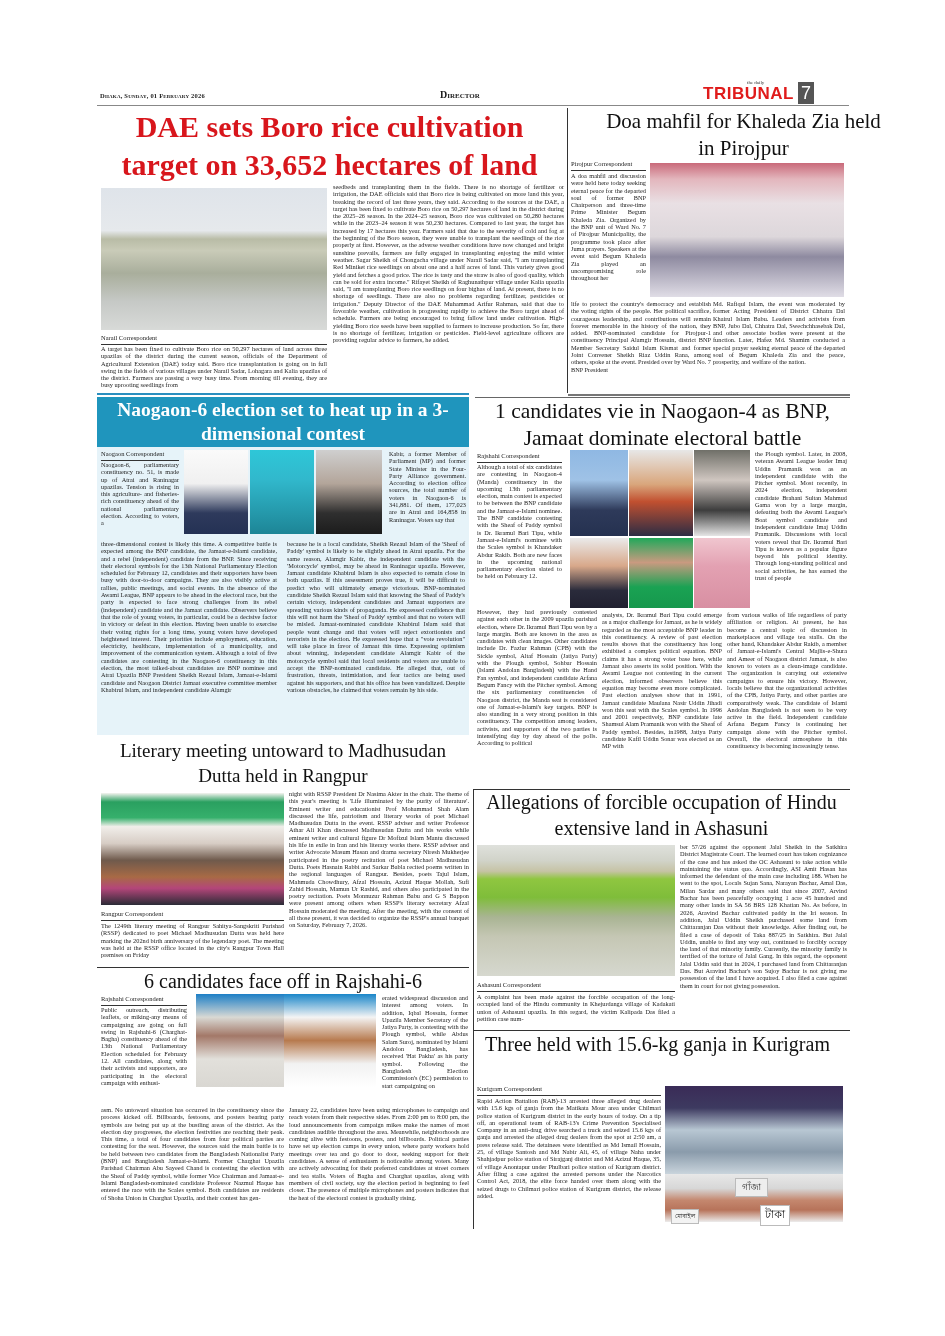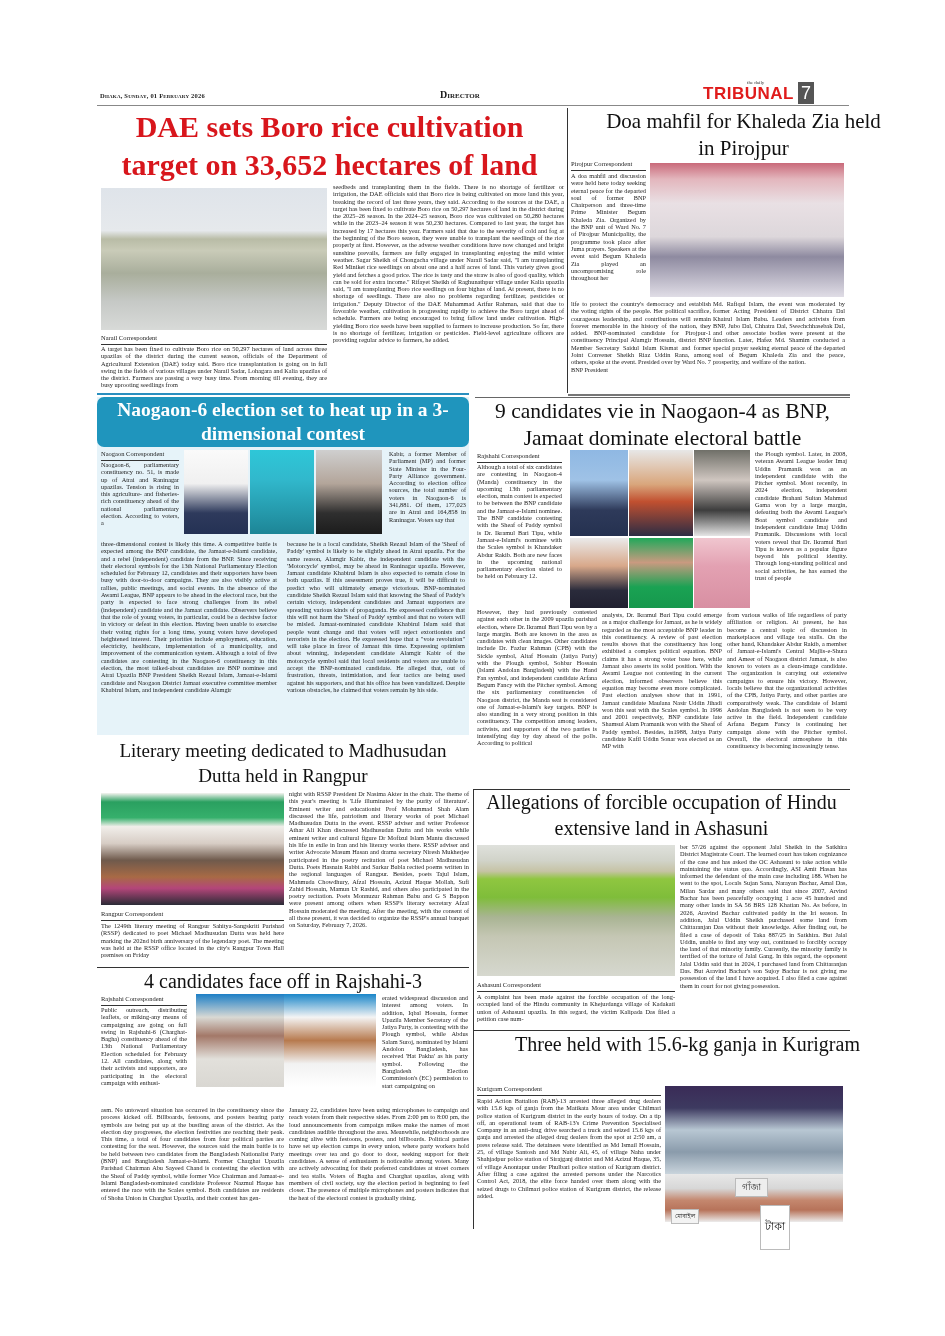--- a/index.html
+++ b/index.html
@@ -35,21 +35,21 @@
   #doa-byline { left: 571px; top: 160px; width: 75px; }
   #doa-text1 { left: 571px; top: 172px; width: 75px; }
   #doa-photo { left: 650px; top: 163px; width: 194px; height: 134px;
     background: linear-gradient(180deg,#c96a7a 0%,#e3b6bd 12%,#e9e0e4 30%,#ddd7db 55%,#8e8aa0 70%,#e0dde6 100%); }
   #doa-text2 { left: 571px; top: 300px; width: 140px; }
   #doa-text3 { left: 713px; top: 300px; width: 132px; }
   #doa-bar { left: 568px; top: 394px; width: 282px; height: 2px; background: #777; }
 
   
   #n6-box { left: 97px; top: 397px; width: 372px; height: 338px; background: #e6f3f9; }
-  #n6-title { left: 97px; top: 397px; width: 372px; height: 50px; background: #1f95bd; color: #fff; text-align: center; font-weight: bold; font-size: 19.5px; line-height: 24px; padding-top: 1px; border-radius: 7px; }
+  #n6-title { left: 97px; top: 397px; width: 372px; height: 50px; background: #1f95bd; color: #fff; text-align: center; font-weight: bold; font-size: 19.5px; line-height: 24px; padding-top: 1px; }
   #n6-byline { left: 101px; top: 450px; width: 78px; }
   #n6-text1 { left: 101px; top: 461px; width: 78px; }
   #n6-photo1 { left: 184px; top: 450px; width: 64px; height: 84px; background: linear-gradient(180deg,#fafafa 0%,#f0f0f0 40%,#2e3a5c 75%,#243154 100%); }
   #n6-photo2 { left: 250px; top: 450px; width: 64px; height: 84px; background: linear-gradient(180deg,#2ec7d8 0%,#31b8cc 35%,#1d8596 100%); }
   #n6-photo3 { left: 316px; top: 450px; width: 66px; height: 84px; background: linear-gradient(180deg,#cfcfcf 0%,#b3a59a 40%,#2f2f2f 75%,#1c1c1c 100%); }
   #n6-text2 { left: 389px; top: 450px; width: 77px; }
   #n6-text3 { left: 101px; top: 540px; width: 176px; }
   #n6-text4 { left: 287px; top: 540px; width: 178px; }
 
   
@@ -93,28 +93,28 @@
   #r6-title { left: 97px; top: 969px; width: 372px; font-size: 20px; line-height: 24px; }
   #r6-byline { left: 101px; top: 995px; width: 86px; }
   #r6-text1 { left: 101px; top: 1006px; width: 86px; }
   #r6-p1 { left: 196px; top: 994px; width: 88px; height: 93px; background: linear-gradient(180deg,#1d7fc6 0%,#d9d9d4 25%,#a37868 45%,#e2e0db 70%,#d9d7d2 100%); }
   #r6-p2 { left: 284px; top: 994px; width: 92px; height: 93px; background: linear-gradient(180deg,#1a86c9 0%,#f4f4f4 25%,#b77a4e 50%,#f2f2f2 75%,#ffffff 100%); }
   #r6-text2 { left: 382px; top: 994px; width: 86px; }
   #r6-text3 { left: 101px; top: 1106px; width: 183px; }
   #r6-text4 { left: 289px; top: 1106px; width: 180px; }
 
   
-  #g-title { left: 499px; top: 1031px; width: 377px; font-size: 20px; line-height: 27px; }
+  #g-title { left: 469px; top: 1031px; width: 377px; font-size: 20px; line-height: 27px; }
   #g-byline { left: 477px; top: 1085px; width: 184px; }
   #g-text1 { left: 477px; top: 1097px; width: 184px; }
   #g-photo1 { left: 665px; top: 1086px; width: 178px; height: 88px; background: linear-gradient(180deg,#3a2b57 0%,#3d3a60 25%,#b8c7d3 50%,#8a9bab 75%,#c9d4dc 100%); }
   #g-photo2 { left: 665px; top: 1174px; width: 178px; height: 48px; background: linear-gradient(180deg,#e8e8e8 0%,#d7d7d7 30%,#c4876e 55%,#b7735a 75%,#ececec 100%); }
   #g-label1 { left: 735px; top: 1178px; font-size: 9px; color: #222; background: #eee; padding: 1px 6px; border: 1px solid #bbb; }
   #g-label2 { left: 671px; top: 1209px; font-size: 6px; color: #222; background: #f3f3f3; padding: 1px 3px; border: 1px solid #bbb; }
-  #g-label3 { left: 760px; top: 1205px; font-size: 11px; color: #111; background: #fff; padding: 12px 4px; border: 1px solid #bbb; }
+  #g-label3 { left: 760px; top: 1205px; font-size: 11px; color: #111; background: #fff; padding: 0 4px; border: 1px solid #bbb; }
 </style>
 </head>
 <body>
 
 <div id="dateline" class="abs">Dhaka, Sunday, 01 February 2026</div>
 <div id="section" class="abs">Director</div>
 <div id="brand" class="abs">
   <span class="tdaily">the daily</span>
   <span class="tname">TRIBUNAL</span>
   <span class="pgno">7</span>
@@ -142,51 +142,51 @@
 <div id="n6-byline" class="abs byline">Naogaon Correspondent</div>
 <p id="n6-text1" class="abs txt">Naogaon-6, parliamentary constituency no. 51, is made up of Atrai and Raninagar upazilas. Tension is rising in this agriculture- and fisheries- rich constituency ahead of the national parliamentary election. According to voters, a</p>
 <div id="n6-photo1" class="abs photo"></div>
 <div id="n6-photo2" class="abs photo"></div>
 <div id="n6-photo3" class="abs photo"></div>
 <p id="n6-text2" class="abs txt">Kabir, a former Member of Parliament (MP) and former State Minister in the Four-Party Alliance government. According to election office sources, the total number of voters in Naogaon-6 is 341,881. Of them, 177,023 are in Atrai and 164,858 in Raninagar. Voters say that</p>
 <p id="n6-text3" class="abs txt">three-dimensional contest is likely this time. A competitive battle is expected among the BNP candidate, the Jamaat-e-Islami candidate, and a rebel (independent) candidate from the BNP. Since receiving their electoral symbols for the 13th National Parliamentary Election scheduled for February 12, candidates and their supporters have been busy with door-to-door campaigns. They are also visibly active at rallies, public meetings, and social events. In the absence of the Awami League, BNP appears to be ahead in the electoral race, but the party is expected to face strong challenges from its rebel (independent) candidate and the Jamaat candidate. Observers believe that the role of young voters, in particular, could be a decisive factor in victory or defeat in this election. Having been unable to exercise their voting rights for a long time, young voters have developed heightened interest. Their priorities include employment, education, electricity, healthcare, implementation of a municipality, and improvement of the communication system. Although a total of five candidates are contesting in the Naogaon-6 constituency in this election, the most talked-about candidates are BNP nominee and Atrai Upazila BNP President Sheikh Rezaul Islam, Jamaat-e-Islami candidate and Naogaon District Jamaat executive committee member Khabirul Islam, and independent candidate Alamgir</p>
 <p id="n6-text4" class="abs txt">because he is a local candidate, Sheikh Rezaul Islam of the 'Sheaf of Paddy' symbol is likely to be slightly ahead in Atrai upazila. For the same reason, Alamgir Kabir, the independent candidate with the 'Motorcycle' symbol, may be ahead in Raninagar upazila. However, Jamaat candidate Khabirul Islam is also expected to remain close in both upazilas. If this assessment proves true, it will be difficult to predict who will ultimately emerge victorious. BNP-nominated candidate Sheikh Rezaul Islam said that knowing the Sheaf of Paddy's certain victory, independent candidates and Jamaat supporters are spreading various kinds of propaganda. He expressed confidence that this will not harm the 'Sheaf of Paddy' symbol and that no voters will be misled. Jamaat-nominated candidate Khabirul Islam said that people want change and that voters will reject extortionists and terrorists in the election. He expressed hope that a "vote revolution" will take place in favor of Jamaat this time. Expressing optimism about winning, independent candidate Alamgir Kabir of the motorcycle symbol said that local residents and voters are unable to accept the BNP-nominated candidate. He alleged that, out of frustration, threats, intimidation, and fear tactics are being used against his supporters, and that his office has been vandalized. Despite various obstacles, he claimed that voters remain by his side.</p>
 
 <div id="n4-rule" class="abs"></div>
-<h2 id="n4-title" class="abs head-black">9 candidates vie in Naogaon-4 as BNP, Jamaat dominate electoral battle</h2>
+<h2 id="n4-title" class="abs head-black">1 candidates vie in Naogaon-4 as BNP, Jamaat dominate electoral battle</h2>
 <div id="n4-byline" class="abs byline">Rajshahi Correspondent</div>
 <p id="n4-text1" class="abs txt">Although a total of six candidates are contesting in Naogaon-4 (Manda) constituency in the upcoming 13th parliamentary election, main contest is expected to be between the BNP candidate and the Jamaat-e-Islami nominee. The BNP candidate contesting with the Sheaf of Paddy symbol is Dr. Ikramul Bari Tipu, while Jamaat-e-Islami's nominee with the Scales symbol is Khandaker Abdur Rakib. Both are new faces in the upcoming national parliamentary election slated to be held on February 12.</p>
 <div id="n4-p1" class="n4p photo"></div>
 <div id="n4-p2" class="n4p photo"></div>
 <div id="n4-p3" class="n4p photo"></div>
 <div id="n4-p4" class="n4p photo"></div>
 <div id="n4-p5" class="n4p photo"></div>
 <div id="n4-p6" class="n4p photo"></div>
 <p id="n4-text2" class="abs txt">the Plough symbol. Later, in 2008, veteran Awami League leader Imaj Uddin Pramanik won as an independent candidate with the Pitcher symbol. Most recently, in 2024 election, independent candidate Brahani Sultan Mahmud Gama won by a large margin, defeating both the Awami League's Boat symbol candidate and independent candidate Imaj Uddin Pramanik. Discussions with local voters reveal that Dr. Ikramul Bari Tipu is known as a popular figure beyond his political identity. Through long-standing political and social activities, he has earned the trust of people</p>
 <p id="n4-text3" class="abs txt">However, they had previously contested against each other in the 2009 upazila parishad election, where Dr. Ikramul Bari Tipu won by a large margin. Both are known in the area as candidates with clean images. Other candidates include Dr. Fazlur Rahman (CPB) with the Sickle symbol, Altaf Hossain (Jatiya Party) with the Plough symbol, Sohbar Hossain (Islami Andolan Bangladesh) with the Hand Fan symbol, and independent candidate Arfana Begum Fancy with the Pitcher symbol. Among the six parliamentary constituencies of Naogaon district, the Manda seat is considered one of Jamaat-e-Islami's key targets. BNP is also standing in a very strong position in this constituency. The competition among leaders, activists, and supporters of the two parties is intensifying day by day ahead of the polls. According to political</p>
 <p id="n4-text4" class="abs txt">analysts, Dr. Ikramul Bari Tipu could emerge as a major challenge for Jamaat, as he is widely regarded as the most acceptable BNP leader in this constituency. A review of past election results shows that the constituency has long exhibited a complex political equation. BNP claims it has a strong voter base here, while Jamaat also asserts its solid position. With the Awami League not contesting in the current election, informed observers believe this equation may become even more complicated. Past election analyses show that in 1991, Jamaat candidate Maulana Nasir Uddin Jihadi won this seat with the Scales symbol. In 1996 and 2001 respectively, BNP candidate late Shamsul Alam Pramanik won with the Sheaf of Paddy symbol. Besides, in1988, Jatiya Party candidate Kafil Uddin Sonar was elected as an MP with</p>
 <p id="n4-text5" class="abs txt" style="top:611px">from various walks of life regardless of party affiliation or religion. At present, he has become a central topic of discussion in marketplaces and village tea stalls. On the other hand, Khandaker Abdur Rakib, a member of Jamaat-e-Islami's Central Majlis-e-Shura and Ameer of Naogaon district Jamaat, is also known to voters as a clean-image candidate. The organization is carrying out extensive campaigns to ensure his victory. However, locals believe that the organizational activities of the CPB, Jatiya Party, and other parties are comparatively weak. The candidate of Islami Andolan Bangladesh is not seen to be very active in the field. Independent candidate Arfana Begum Fancy is continuing her campaign alone with the Pitcher symbol. Overall, the electoral atmosphere in this constituency is becoming increasingly tense.</p>
 
-<h2 id="lit-title" class="abs head-black">Literary meeting dedicated to Madhusudan Dutta held in Rangpur</h2>
+<h2 id="lit-title" class="abs head-black">Literary meeting untoward to Madhusudan Dutta held in Rangpur</h2>
 <div id="lit-photo" class="abs photo"></div>
 <div id="lit-byline" class="abs byline">Rangpur Correspondent</div>
 <p id="lit-text1" class="abs txt">The 1249th literary meeting of Rangpur Sahitya-Sangskriti Parishad (RSSP) dedicated to poet Michael Madhusudan Dutta was held here marking the 202nd birth anniversary of the legendary poet. The meeting was held at the RSSP office located in the city's Rangpur Town Hall premises on Friday</p>
 <p id="lit-text2" class="abs txt">night with RSSP President Dr Nasima Akter in the chair. The theme of this year's meeting is 'Life illuminated by the purity of literature'. Eminent writer and educationist Prof Mohammad Shah Alam discussed the life, patriotism and literary works of poet Michael Madhusudan Dutta in the event. RSSP adviser and writer Professor Athar Ali Khan discussed Madhusudan Dutta and his works while eminent writer and cultural figure Dr Mofizul Islam Mantu discussed his life in exile in Iran and his literary works there. RSSP adviser and writer Advocate Masum Hasan and drama secretary Niresh Mukherjee participated in the poetry recitation of poet Michael Madhusudan Dutta. Poets Hasnain Rabbi and Sarkar Babla recited poems written in the regional languages of Rangpur. Besides, poets Tajul Islam, Mahmuda Chowdhury, Afzal Hossain, Azizul Haque Mollah, Sufi Zahid Hossain, Mamun Ur Rashid, and others also participated in the poetry recitation. Poets Monnuzur Rahman Babu and G S Bappon were present among others when RSSP's literary secretary Afzal Hossain moderated the meeting. After the meeting, with the consent of all those present, it was decided to organize the RSSP's annual banquet on Saturday, February 7, 2026.</p>
 <div id="lit-bottom" class="abs"></div>
 
 <div id="al-vrule" class="abs"></div>
 <div id="al-rule" class="abs"></div>
 <h2 id="al-title" class="abs head-black">Allegations of forcible occupation of Hindu extensive land in Ashasuni</h2>
 <div id="al-photo" class="abs photo"></div>
 <div id="al-byline" class="abs byline">Ashasuni Correspondent</div>
 <p id="al-text1" class="abs txt">A complaint has been made against the forcible occupation of the long-occupied land of the Hindu community in Khejurdanga village of Kadakati union of Ashasuni upazila. In this regard, the victim Kalipada Das filed a petition case num-</p>
 <p id="al-text2" class="abs txt">ber 57/26 against the opponent Jalal Sheikh in the Satkhira District Magistrate Court. The learned court has taken cognizance of the case and has asked the OC Ashasuni to take action while maintaining the status quo. Accordingly, ASI Amit Hasan has informed the defendant of the main case including 188. When he went to the spot, Locals Sujan Sana, Narayan Bachar, Amal Das, Milan Sardar and many others said that since 2007, Arvind Bachar has been peacefully occupying 1 acre 45 hundred and many other lands in SA 56 BRS 128 Khatian No. As before, in 2026, Aravind Bachar cultivated paddy in the Iri season. In addition, Jalal Uddin Sheikh purchased some land from Chittaranjan Das without their knowledge. After finding out, he filed a case of deposit of Taka 887/25 in Satkhira. But Jalal Uddin, unable to find any way out, continued to forcibly occupy the land of that minority family. Currently, the minority family is terrified of the torture of Jalal Gang. In this regard, the opponent Jalal Uddin said that in 2024, I purchased land from Chittaranjan Das. But Aravind Bachar's son Sujoy Bachar is not giving me possession of the land I have acquired. I also filed a case against them in court for not giving possession.</p>
 <div id="al-bottom" class="abs"></div>
 
-<h2 id="r6-title" class="abs head-black">4 candidates face off in Rajshahi-3</h2>
+<h2 id="r6-title" class="abs head-black">6 candidates face off in Rajshahi-6</h2>
 <div id="r6-byline" class="abs byline">Rajshahi Correspondent</div>
 <p id="r6-text1" class="abs txt">Public outreach, distributing leaflets, or miking-any means of campaigning are going on full swing in Rajshahi-6 (Charghat-Bagha) constituency ahead of the 13th National Parliamentary Election scheduled for February 12. All candidates, along with their activists and supporters, are participating in the electoral campaign with enthusi-</p>
 <div id="r6-p1" class="abs photo"></div>
 <div id="r6-p2" class="abs photo"></div>
 <p id="r6-text2" class="abs txt">erated widespread discussion and interest among voters. In addition, Iqbal Hossain, former Upazila Member Secretary of the Jatiya Party, is contesting with the Plough symbol, while Abdus Salam Suroj, nominated by Islami Andolon Bangladesh, has received 'Hat Pakha' as his party symbol. Following the Bangladesh Election Commission's (EC) permission to start campaigning on</p>
 <p id="r6-text3" class="abs txt">asm. No untoward situation has occurred in the constituency since the process kicked off. Billboards, festoons, and posters bearing party symbols are being put up at the bustling areas of the district. As the election day progresses, the election festivities are reaching their peak. This time, a total of four candidates from four political parties are contesting for the seat. However, the sources said the main battle is to be held between two candidates from the Bangladesh Nationalist Party (BNP) and Bangladesh Jamaat-e-Islami. Former Charghat Upazila Parishad Chairman Abu Sayeed Chand is contesting the election with the Sheaf of Paddy symbol, while former Vice Chairman and Jamaat-e-Islami Bangladesh-nominated candidate Professor Nazmul Haque has entered the race with the Scales symbol. Both candidates are residents of Shoha Union in Charghat Upazila, and their contest has gen-</p>
 <p id="r6-text4" class="abs txt">January 22, candidates have been using microphones to campaign and reach voters from their respective sides. From 2:00 pm to 8:00 pm, the loud announcements from campaign mikes make the names of most candidates audible throughout the area. Meanwhile, neighborhoods are coming alive with festoons, posters, and billboards. Political parties have set up election camps in every union, where party workers hold meetings over tea and go door to door, seeking support for their candidates. A sense of enthusiasm is noticeable among voters. Many are actively advocating for their preferred candidates at street corners and tea stalls. Voters of Bagha and Charghat upazilas, along with members of civil society, say the election period is beginning to feel closer. The presence of multiple microphones and posters indicates that the heat of the electoral contest is gradually rising.</p>
 
 <h2 id="g-title" class="abs head-black">Three held with 15.6-kg ganja in Kurigram</h2>
 <div id="g-byline" class="abs byline">Kurigram Correspondent</div>

